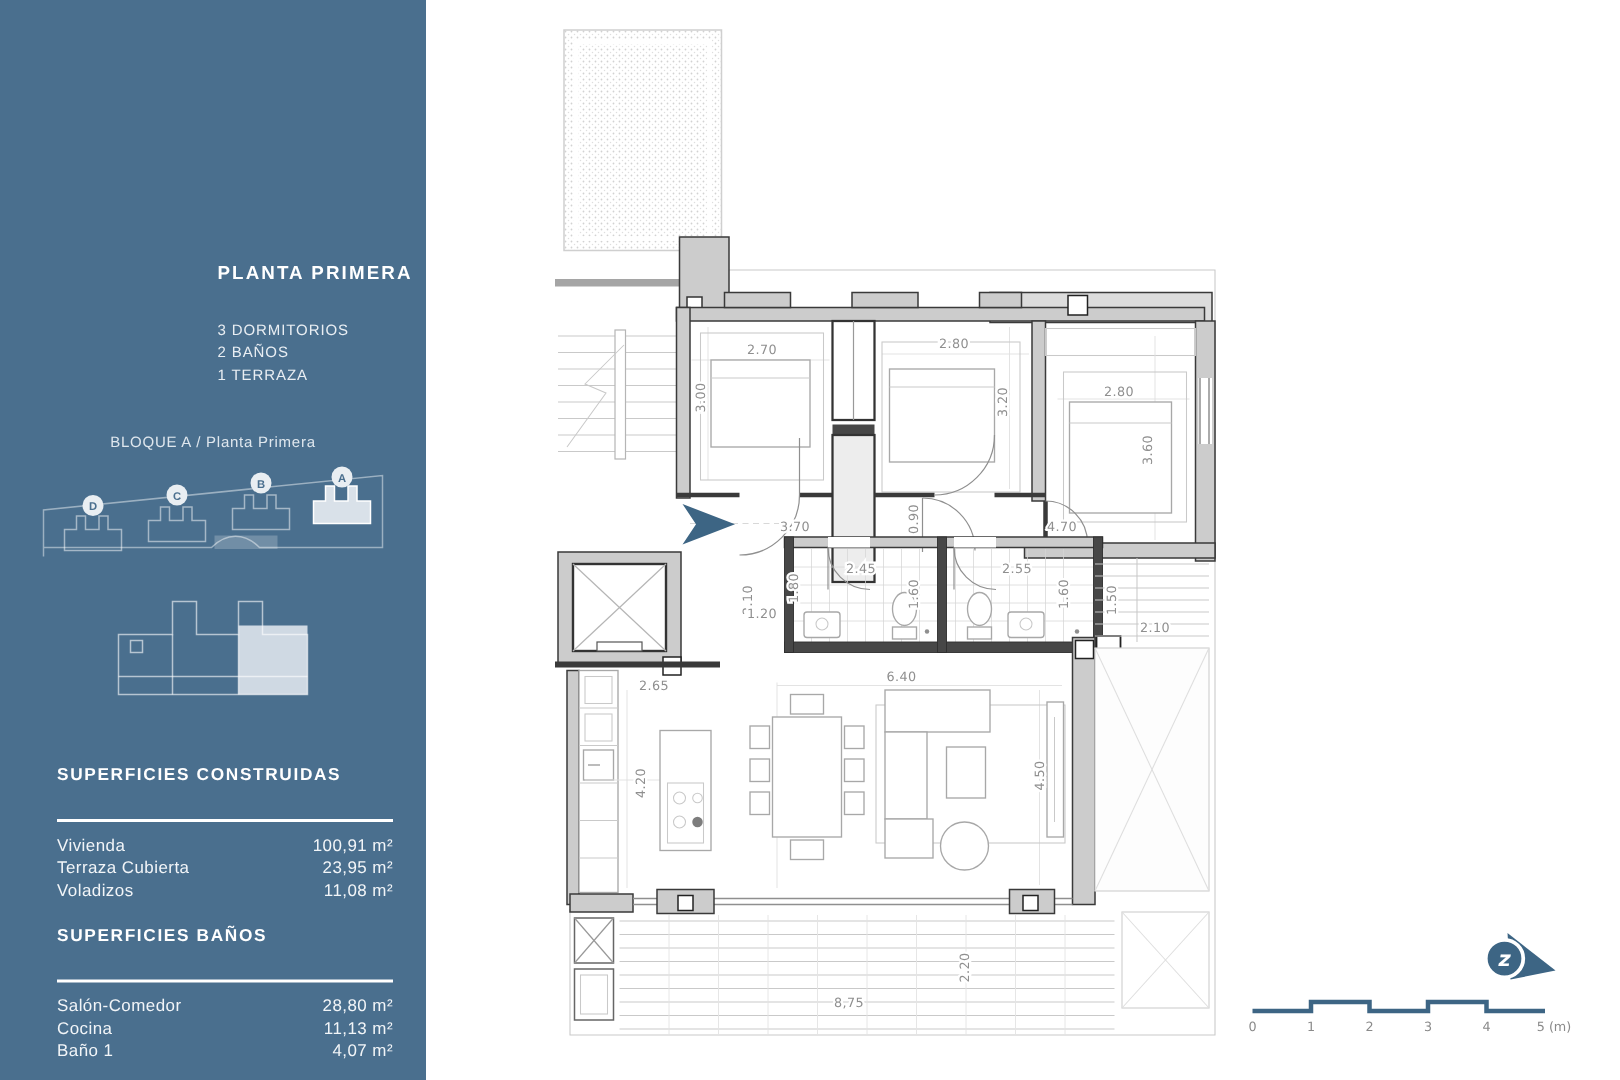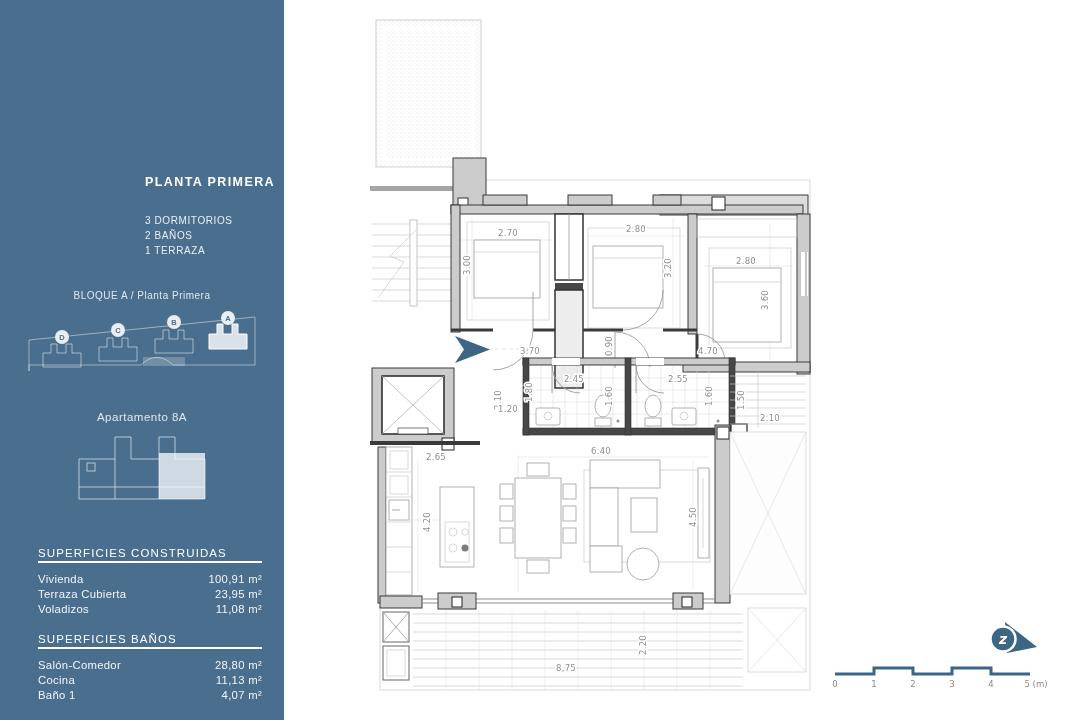--- a/index.html
+++ b/index.html
@@ -13,22 +13,22 @@
            letter-spacing:1.4px;}
   .s-features{margin:24px 16px 0 145px;font-size:10px;line-height:1.5;
               letter-spacing:.6px;color:#e9eef3;}
   .s-blocktitle{margin-top:32px;text-align:center;font-size:10px;
                 letter-spacing:.5px;color:#dfe7ee;}
   .s-siteplan{display:block;margin:6px auto 0;}
   .s-apttitle{margin-top:24px;text-align:center;font-size:11.5px;
               letter-spacing:.5px;color:#dfe7ee;}
   .s-aptdiag{display:block;margin:4px auto 0;}
   .tbl{margin:0 22px 0 38px;color:#f2f5f8;}
-  .tbl h2{font-size:11.5px;letter-spacing:1.1px;font-weight:normal;color:#fff;
-          border-bottom:2px solid #fff;padding-bottom:2px;margin:0 0 9px;}
+  .tbl h2{font-size:11.5px;letter-spacing:1.1px;font-weight:bold;color:#fff;
+          border-bottom:2px solid #fff;padding-bottom:23px;margin:0 0 9px;}
   .tbl.first{margin-top:38px;}
   .tbl.second{margin-top:16px;}
   .row{display:flex;justify-content:space-between;font-size:11.3px;
        line-height:1.33;letter-spacing:.3px;gap:44px;}
   .row .v{text-align:center;}
 
   
   .plan{position:absolute;left:268px;top:0;width:812px;height:720px;}
   .dim{font-family:"DejaVu Sans",sans-serif;font-size:8.5px;fill:#8f8f8f;
        letter-spacing:.3px;paint-order:stroke;stroke:#ffffff;stroke-width:3px;}
@@ -69,21 +69,20 @@
       <text x="39" y="33" text-anchor="middle" fill="#4a6f8e">D</text>
       <circle cx="95" cy="23" r="7" fill="#e9eef2"></circle>
       <text x="95" y="26" text-anchor="middle" fill="#4a6f8e">C</text>
       <circle cx="151" cy="15" r="7" fill="#e9eef2"></circle>
       <text x="151" y="18" text-anchor="middle" fill="#4a6f8e">B</text>
       <circle cx="205" cy="11" r="7" fill="#e9eef2"></circle>
       <text x="205" y="14" text-anchor="middle" fill="#4a6f8e">A</text>
     </g>
   </svg>
 
-  <div class="s-apttitle">Apartamento 8A</div>
 
   <svg class="s-aptdiag" width="170" height="82" viewBox="0 0 170 82">
     <g stroke="rgba(255,255,255,.6)" fill="none" stroke-width="1">
       <rect x="102" y="26" width="46" height="46" fill="#cfd9e3" stroke="none"></rect>
       <path d="M22,32 H58 V10 H74 V32 H102 V10 H118 V32 H148 V72 H22 Z"></path>
       <line x1="58" y1="32" x2="58" y2="72"></line>
       <line x1="102" y1="32" x2="102" y2="72"></line>
       <line x1="22" y1="60" x2="148" y2="60"></line>
       <rect x="30" y="36" width="8" height="8"></rect>
     </g>

